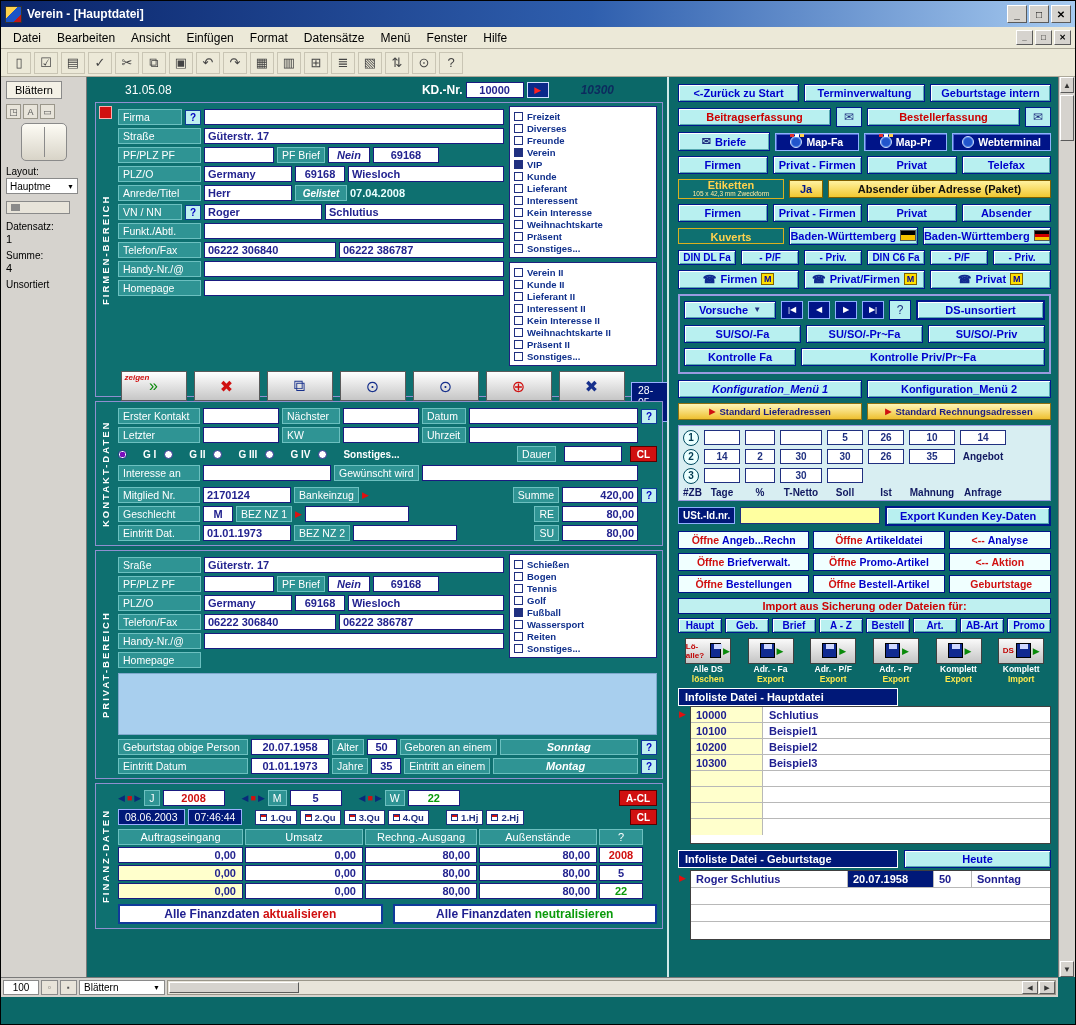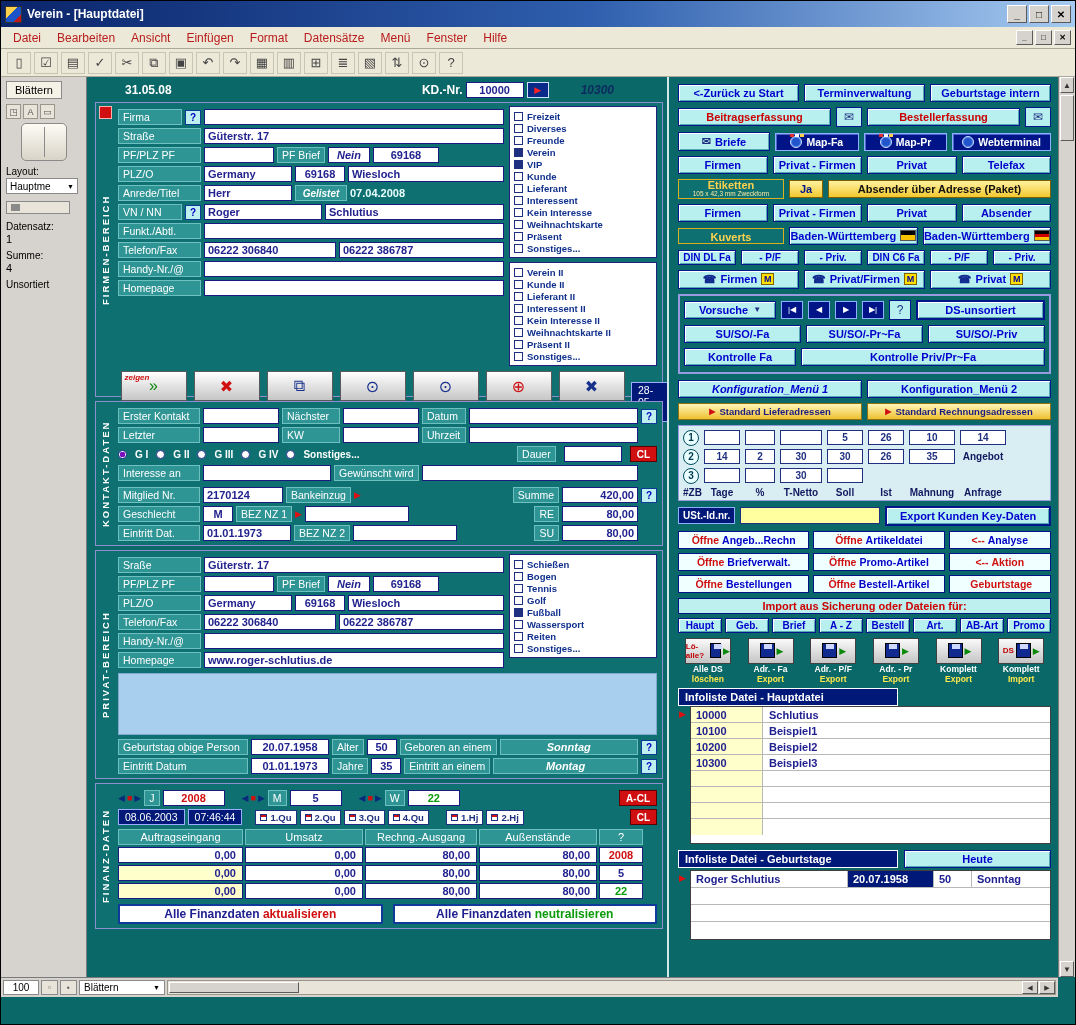--- a/index.html
+++ b/index.html
@@ -6,21 +6,21 @@
 body{background:#555;}
 .window{position:relative;width:1076px;height:1025px;background:#0b6868;border:1px solid #000;overflow:hidden;}
 
 
 .titlebar{height:26px;background:linear-gradient(90deg,#0a246a,#2f5fae 55%,#a6caf0);display:flex;align-items:center;padding:0 4px;gap:5px;}
 .appicon{width:17px;height:17px;background:linear-gradient(135deg,#ffd24d 0 40%,#1a54c8 40% 75%,#c01818 75%);border:1px solid #333;}
 .titletext{color:#fff;font-weight:bold;font-size:12px;flex:1;}
 .wbtns{display:flex;gap:2px;}
 .wbtn{width:20px;height:18px;background:#d6d3ce;border:1px solid;border-color:#fff #5a5a5a #5a5a5a #fff;font-size:10px;font-weight:bold;display:flex;align-items:center;justify-content:center;color:#000;}
 .menubar{height:22px;background:#ece9d8;display:flex;align-items:center;padding:0 4px;border-bottom:1px solid #aca899;}
-.menu-item{font-size:12px;padding:2px 8px;color:#b91c1c;}
+.menu-item{font-size:12px;padding:2px 8px;color:#000000;}
 .mdi{margin-left:auto;display:flex;gap:2px;}
 .mdi .wbtn{width:17px;height:15px;font-size:8px;}
 .toolbar{height:28px;background:#ece9d8;display:flex;align-items:center;gap:3px;padding:0 6px;border-bottom:1px solid #aca899;}
 .tbtn{width:24px;height:22px;background:#ece9d8;border:1px solid #c9c5b4;display:flex;align-items:center;justify-content:center;font-size:13px;color:#444;}
 
 
 .sidebar{position:absolute;left:0;top:76px;width:86px;bottom:47px;background:#d6d3ce;border-right:1px solid #7a7a7a;padding:4px 5px;font-size:11px;color:#000;}
 .sa-mode{display:inline-block;border:1px solid #8a8a8a;background:#f4f1e6;padding:2px 8px;font-size:11px;}
 .sa-tools{display:flex;gap:2px;margin:5px 0 2px 0;}
 .sa-tool{width:15px;height:15px;background:#e8e4da;border:1px solid #9a968a;font-size:9px;display:flex;align-items:center;justify-content:center;color:#555;}
@@ -38,41 +38,41 @@
 .lbl{background:#2f9494;color:#fff;font-size:10.5px;padding:1px 4px;border:1px solid #6cc0c0;white-space:nowrap;height:16px;display:flex;align-items:center;}
 .fld{background:#fff;border:1px solid #1a1a80;color:#23238f;font-weight:bold;font-size:11px;padding:0 3px;height:16px;display:flex;align-items:center;white-space:nowrap;overflow:hidden;}
 .fld.c{justify-content:center;}
 .fld.r{justify-content:flex-end;}
 .q{flex:0 0 16px;height:15px;background:#bff0f0;border:1px solid #103a9a;color:#0000c0;font-weight:bold;font-size:10px;display:flex;align-items:center;justify-content:center;}
 .section{position:relative;border:1px solid #8f8fd0;margin-top:4px;padding:3px 5px 4px 22px;background:#0e7070;}
 .vlab{position:absolute;left:1px;top:0;bottom:0;width:16px;display:flex;align-items:center;justify-content:center;writing-mode:vertical-rl;transform:rotate(180deg);color:#fff;font-size:9.5px;font-weight:bold;letter-spacing:2px;}
 .redsq{position:absolute;left:3px;top:3px;width:13px;height:13px;background:#d01010;border:1px solid #ffb0b0;}
 .tealval{background:#2f9494;border:1px solid #6cc0c0;color:#fff;font-style:italic;font-weight:bold;font-size:11px;height:16px;display:flex;align-items:center;justify-content:center;}
 .tealtext{color:#eaffff;font-weight:bold;font-size:11px;}
-.hdr-date{color:#fff;font-size:12px;margin-left:30px;font-weight:bold;}
+.hdr-date{color:#fff;font-size:12px;margin-left:30px;}
 .hdr-kd{color:#fff;font-weight:bold;font-size:12px;}
 .kdnav{width:22px;height:16px;background:#0a2a8a;border:1px solid #cfe0ff;display:flex;align-items:center;justify-content:center;color:#ff2020;font-size:9px;}
 .kdmax{color:#0d2a5e;font-weight:bold;font-style:italic;font-size:12px;}
 
 .cbpanel{background:#fff;border:1px sol;border:1px solid #202080;padding:3px 4px;}
 .cbitem{display:flex;align-items:center;gap:4px;height:12px;font-size:9.5px;color:#10308c;font-weight:bold;white-space:nowrap;}
 .cbbox{flex:0 0 9px;width:9px;height:9px;border:1px solid #203080;background:#fff;}
 .cbitem.checked .cbbox{background:#203080;}
 
 .actions{display:flex;gap:2px;margin-top:5px;}
 .action{width:71px;display:flex;flex-direction:column;align-items:center;gap:1px;}
 .action .ig{width:66px;height:30px;background:linear-gradient(#ffffff,#c6c6c6);border:1px solid #5a5a5a;display:flex;align-items:center;justify-content:center;font-size:16px;color:#17308c;position:relative;}
 .action .over{position:absolute;left:3px;top:1px;font-size:8px;color:#d01010;font-weight:bold;font-style:italic;}
 .action .cap{font-size:8.5px;color:#2828c8;font-weight:bold;text-align:center;line-height:1.15;}
 .action.accent .cap{color:#d01010;}
 .action.accent .ig{color:#d01010;}
 .actions .action:nth-child(1) .ig{color:#0a8a0a;}
 .stamp{background:#001878;color:#fff;font-size:10.5px;padding:1px 6px;border:1px solid #9ab0ff;}
 
-.radio{display:flex;align-items:center;gap:8px;font-size:10px;color:#fff;font-weight:bold;white-space:nowrap;}
+.radio{display:flex;align-items:center;gap:16px;font-size:10px;color:#fff;font-weight:bold;white-space:nowrap;}
 .dot{width:9px;height:9px;border-radius:50%;background:#fff;border:1px solid #303090;}
 .radio.selected .dot{background:radial-gradient(circle at 50% 50%, #7a0dbd 0 55%, #fff 60%);}
 .clbtn{background:#d01010;color:#fff;font-size:10px;font-weight:bold;border:1px solid #5a0000;padding:1px 6px;height:16px;display:flex;align-items:center;}
 .redtri{color:#e01010;font-size:9px;}
 
 .bluefill{height:62px;background:#a8cfee;border:1px solid #7fa8cc;margin:5px 0 4px 0;}
 
 .cluster{display:flex;align-items:center;gap:2px;font-size:9px;}
 .cluster .t{color:#082a7a;}
 .cluster .s{color:#d01010;}
@@ -563,21 +563,21 @@
           <span class="clbtn">CL</span>
       </div>
       <div class="frow">
           <span class="lbl" style="flex:0 0 82px">Interesse an</span>
           <span class="fld" style="width:128px"></span>
           <span class="lbl">Gewünscht wird</span>
           <span class="fld" style="flex:1;margin-right:19px"></span>
         </div>
       <div class="frow" style="margin-top:6px;">
           <span class="lbl" style="flex:0 0 82px">Mitglied Nr.</span>
-          <span class="fld" style="width:80px">2170124</span>
+          <span class="fld" style="width:88px">2170124</span>
           <span class="lbl">Bankeinzug</span>
           <span class="redtri">▶</span>
           <span class="lbl" style="margin-left:auto">Summe</span>
           <span class="fld r" style="width:76px">420,00</span>
           <span class="q">?</span>
         </div>
       <div class="frow">
           <span class="lbl" style="flex:0 0 82px">Geschlecht</span>
           <span class="fld c" style="width:30px">M</span>
           <span class="lbl">BEZ NZ 1</span>
@@ -621,21 +621,20 @@
               <span class="lbl" style="flex:0 0 83px">Telefon/Fax</span>
               <span class="fld" style="width:132px">06222 306840</span>
               <span class="fld" style="flex:1">06222 386787</span>
             </div>
           <div class="frow">
               <span class="lbl" style="flex:0 0 83px">Handy-Nr./@</span>
               <span class="fld" style="flex:1"></span>
             </div>
           <div class="frow">
               <span class="lbl" style="flex:0 0 83px">Homepage</span>
-              <span class="fld" style="flex:1">www.roger-schlutius.de</span>
             </div>
         </div>
         <div style="flex:0 0 148px;">
           <div class="cbpanel">
 
               <div class="cbitem">
                 <span class="cbbox"></span>
                 <span>Schießen</span>
               </div>
 

